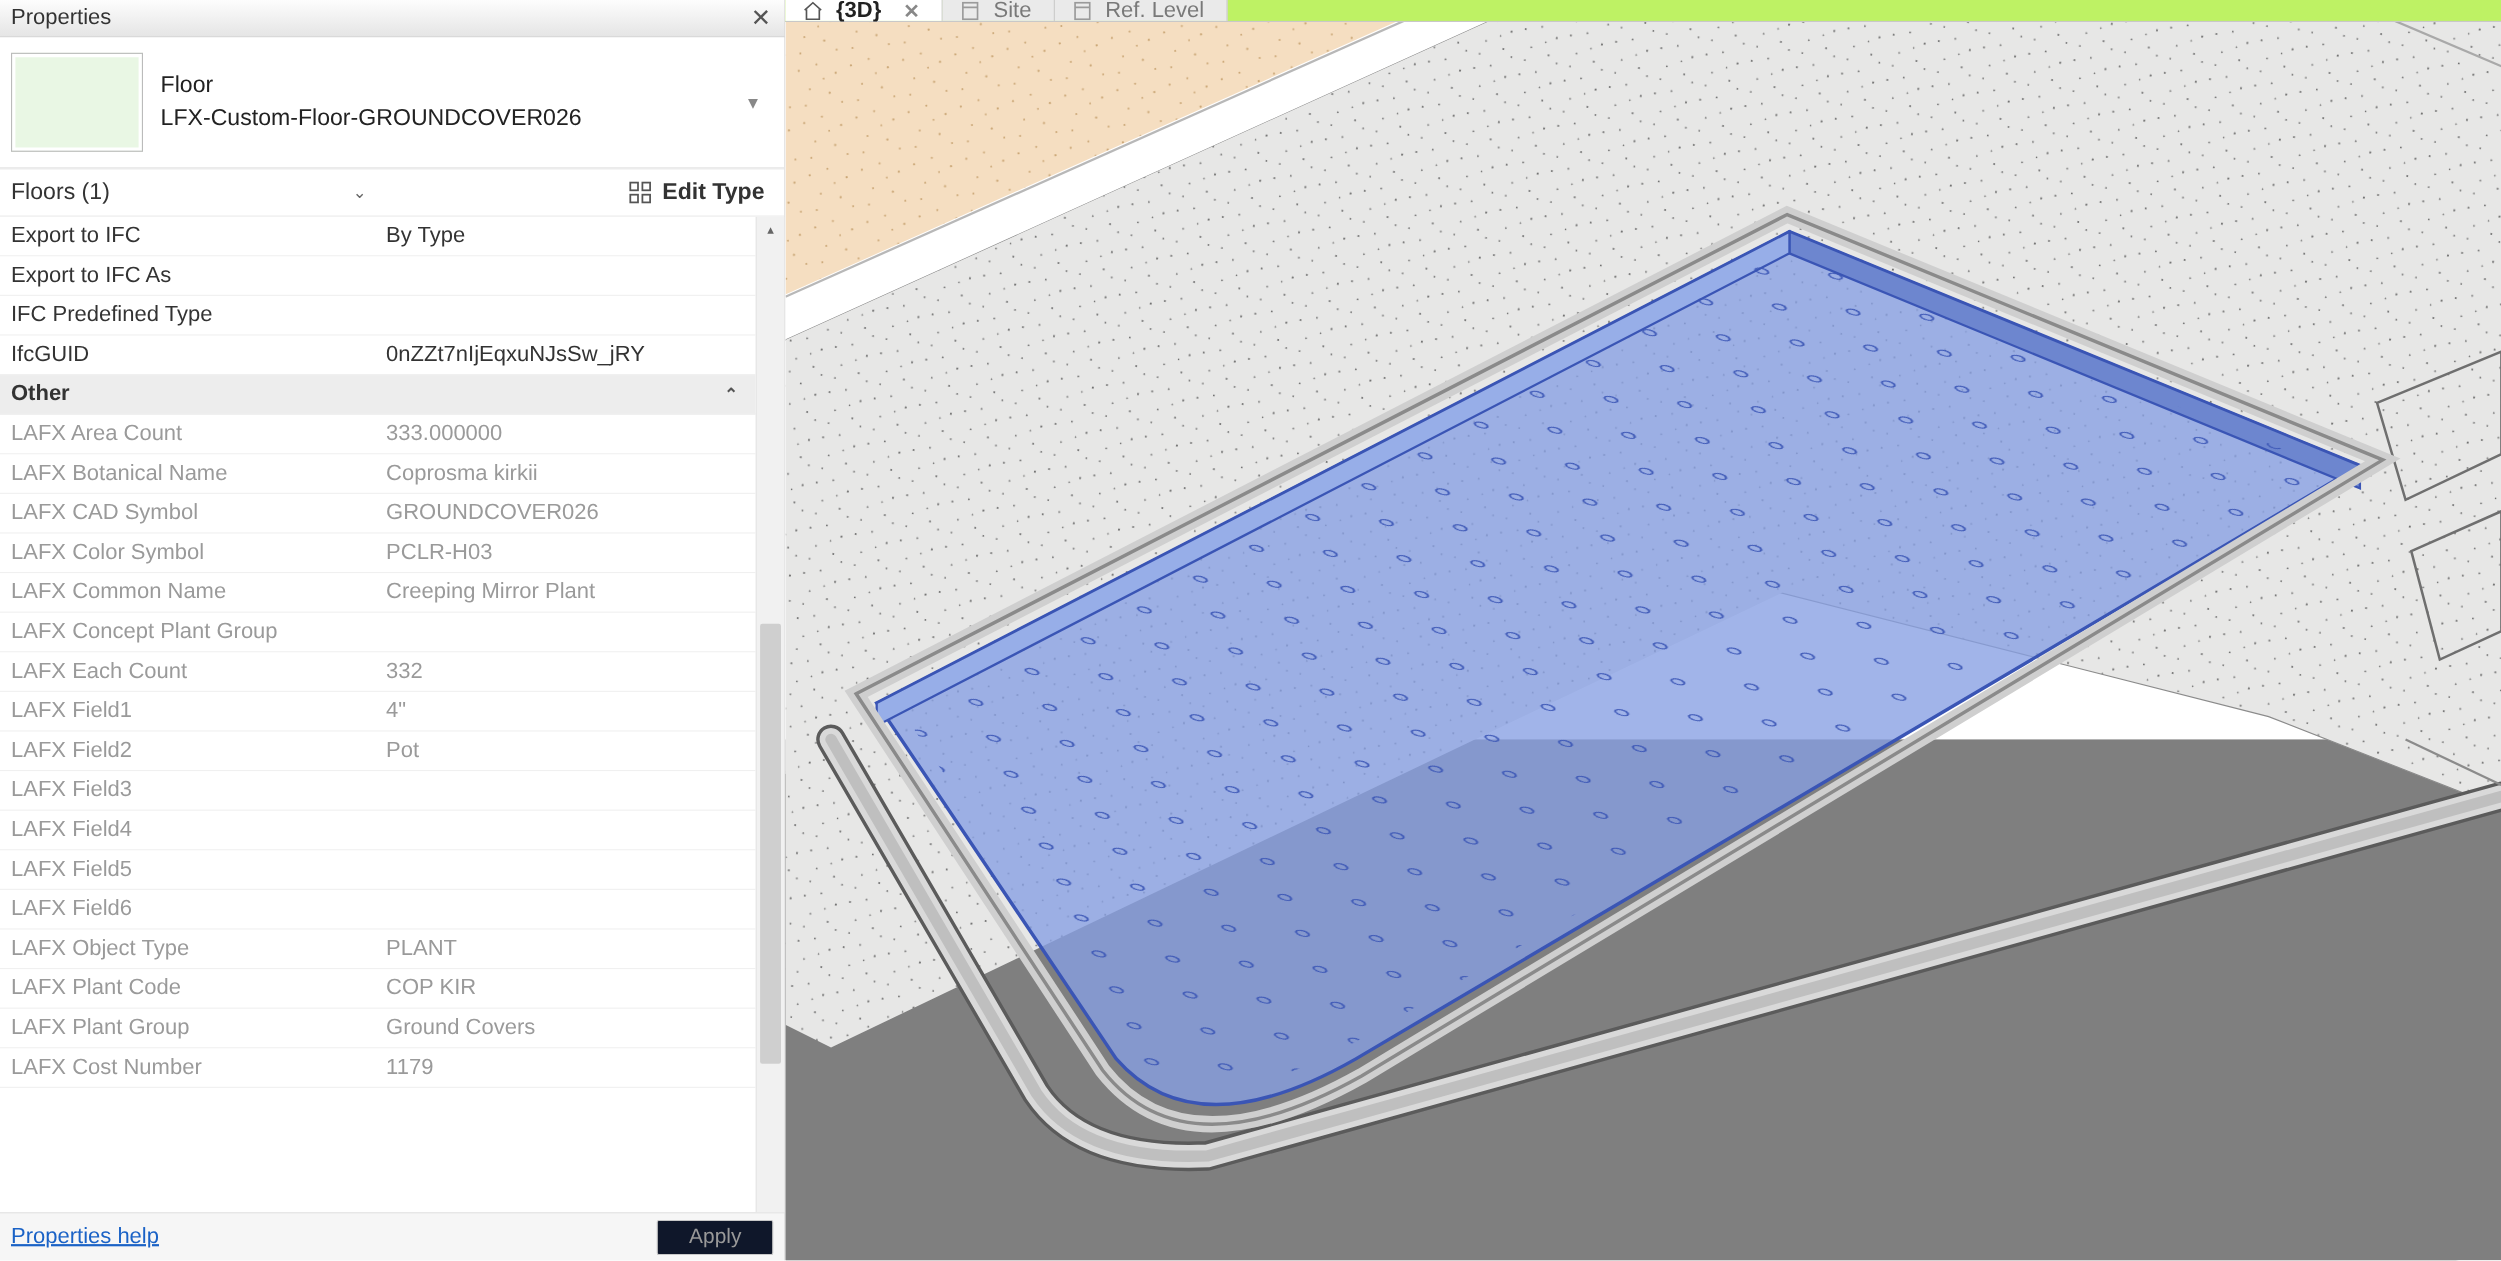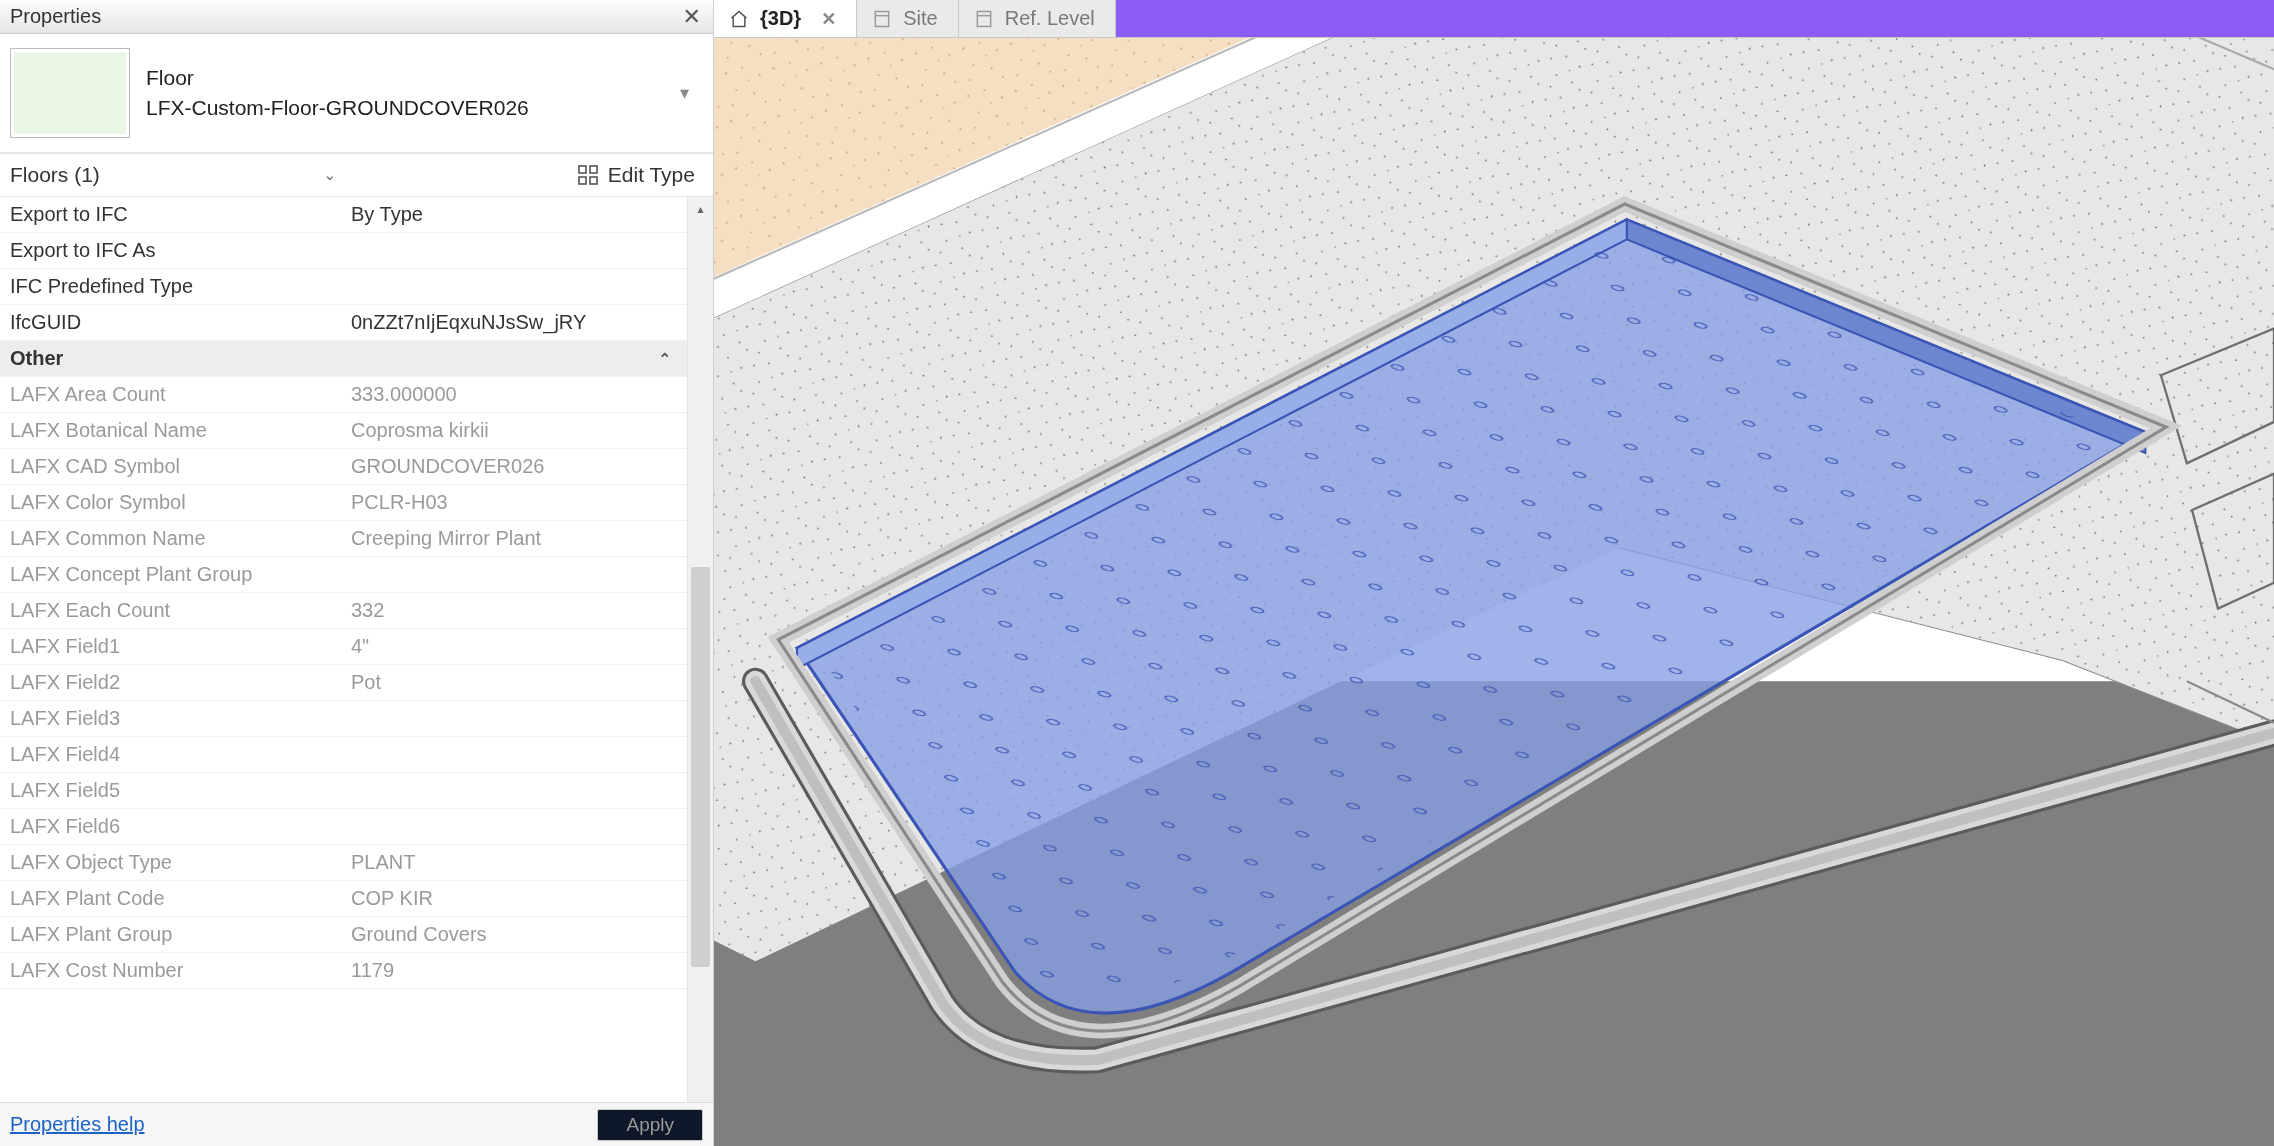--- a/index.html
+++ b/index.html
@@ -90,20 +90,21 @@
     font-size: 21px;
   }
   .edit-type {
     display: flex;
     align-items: center;
     gap: 8px;
     font-size: 21px;
     color: #333;
     padding: 3px 8px;
     border-radius: 2px;
+    font-weight: bold;
   }
   .edit-type svg { display:block; }
   .props-body {
     flex: 1;
     display: flex;
     overflow: hidden;
     background: #fff;
     position: relative;
   }
   .props-grid {
@@ -195,22 +196,22 @@
   
   .viewport-area {
     flex: 1;
     display: flex;
     flex-direction: column;
     min-width: 0;
   }
   .view-tabs {
     display: flex;
     align-items: stretch;
-    height: 38px;
-    background: #8b5cf6;
+    height: 20px;
+    background: #bef264;
     border-bottom: 1px solid #c8c8c8;
     font-size: 20px;
   }
   .view-tab {
     display: flex;
     align-items: center;
     gap: 10px;
     padding: 0 20px 0 14px;
     border-right: 1px solid #c8c8c8;
     color: #797979;

